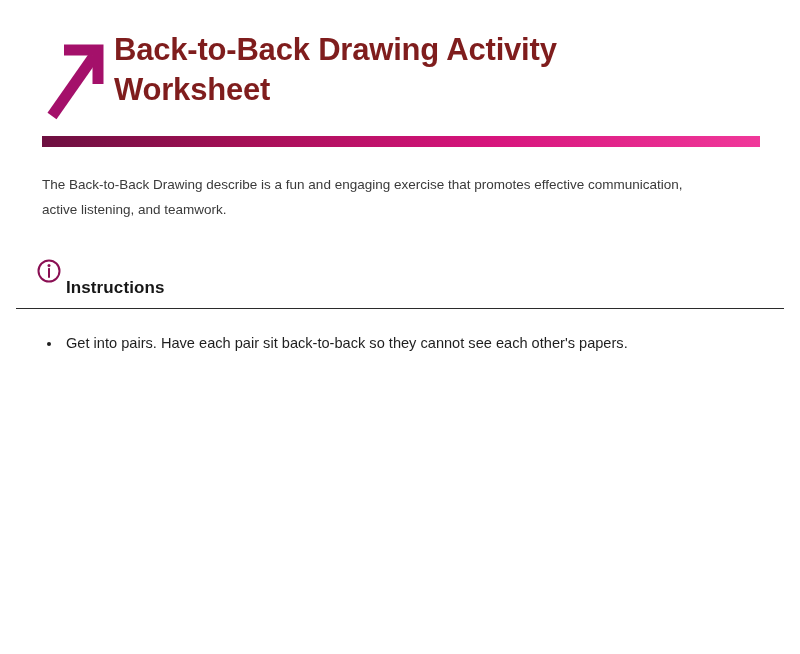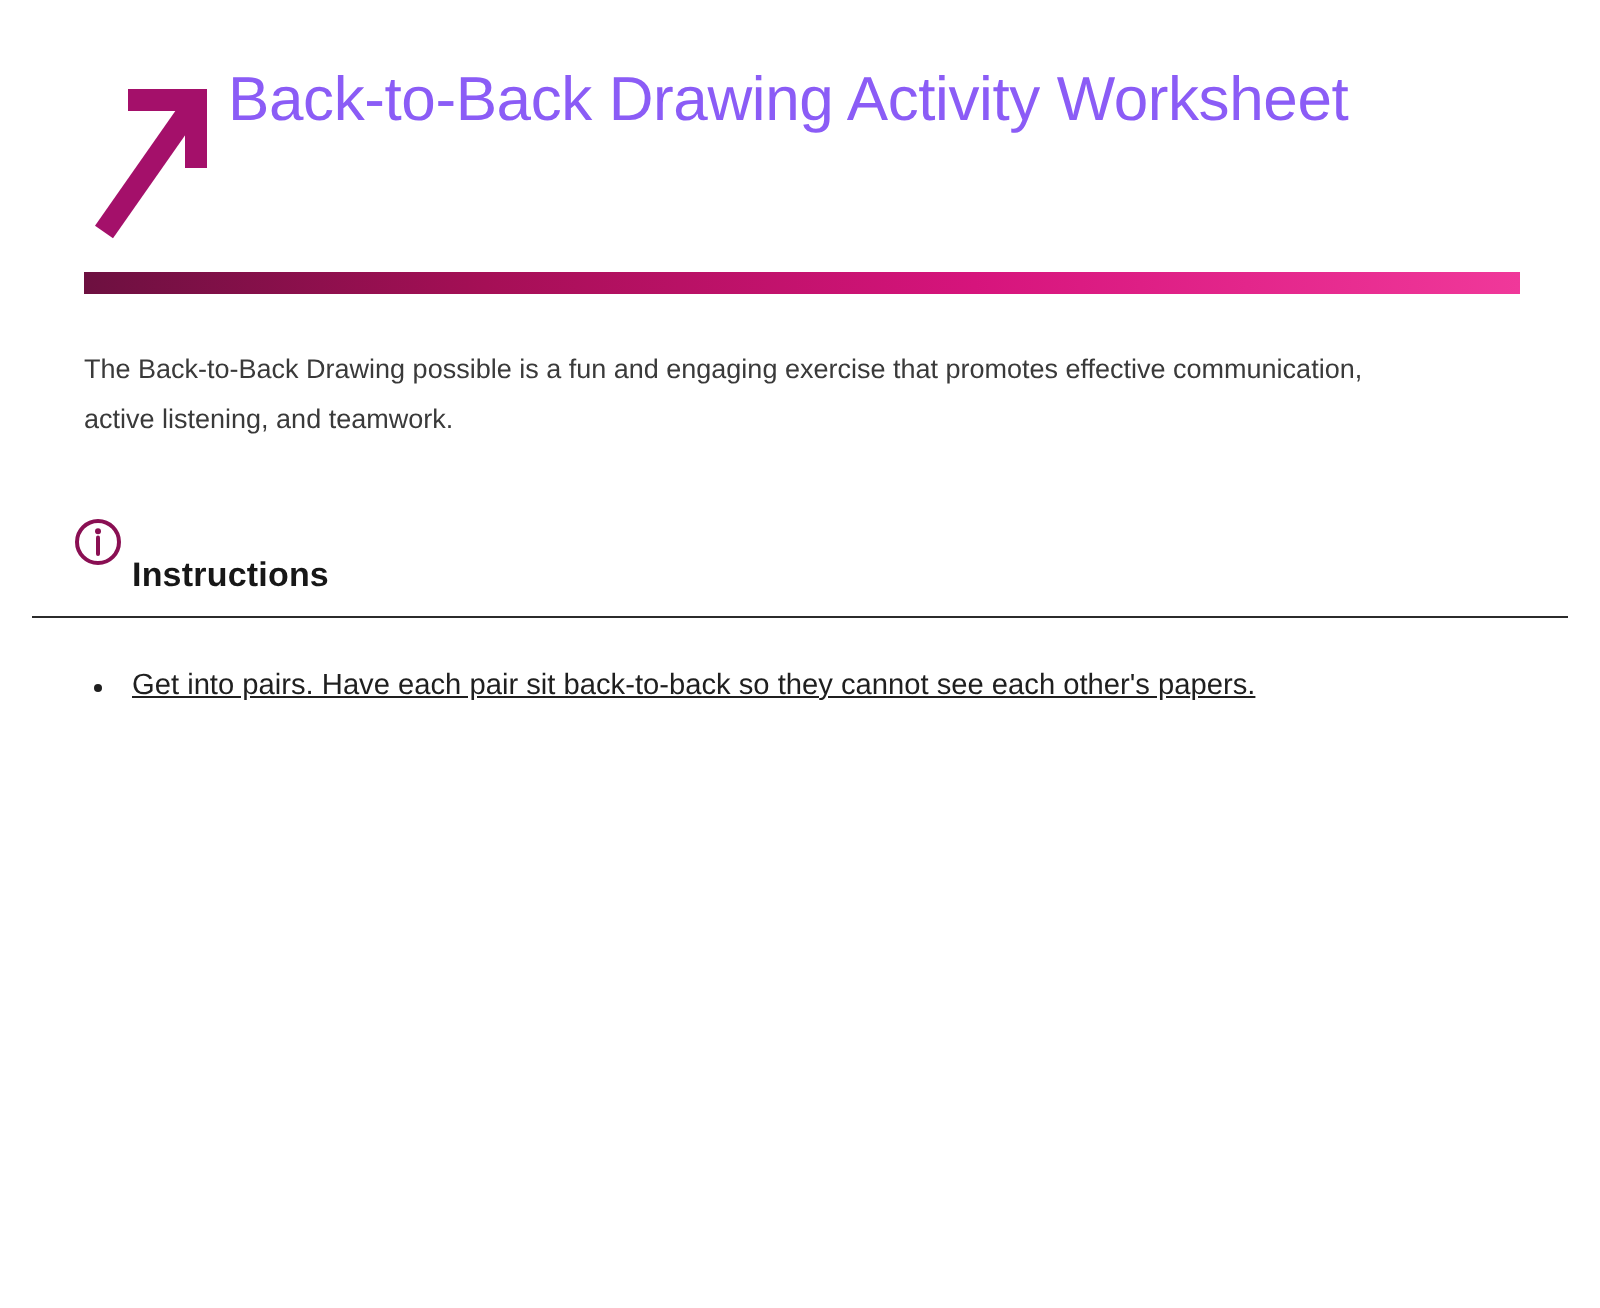--- a/index.html
+++ b/index.html
@@ -39,22 +39,22 @@
   .logo-mark svg {
     display: block;
   }
   .title-block {
     margin-left: 10px;
     padding-top: 2px;
   }
   .doc-title {
     font-size: 31px;
     line-height: 1.28;
-    font-weight: 400;
-    color: #8b5cf6;
+    font-weight: 700;
+    color: #7f1d1d;
     letter-spacing: -0.2px;
     max-width: 600px;
   }
 
   
   .grad-rule {
     margin: 14px 40px 0 42px;
     height: 11px;
     background: linear-gradient(90deg, #6d1040 0%, #a50f56 28%, #d6147c 62%, #f0389a 100%);
   }
@@ -98,21 +98,20 @@
     padding: 0;
     list-style: none;
   }
   .bullets li {
     position: relative;
     padding-left: 22px;
     font-size: 14.6px;
     line-height: 2.05;
     color: #1f1f1f;
     margin-bottom: 4px;
-    text-decoration: underline;
   }
   .bullets li::before {
     content: "";
     position: absolute;
     left: 3px;
     top: 13px;
     width: 4px;
     height: 4px;
     border-radius: 50%;
     background: #1f1f1f;
@@ -130,21 +129,21 @@
         <path d="M22 16 L56 16 L56 50" stroke="#a4106a" stroke-width="11" fill="none" stroke-linejoin="miter"></path>
       </svg>
     </div>
     <div class="title-block">
       <div class="doc-title">Back-to-Back Drawing Activity Worksheet</div>
     </div>
   </div>
 
   <div class="grad-rule"></div>
 
-  <p class="intro">The Back-to-Back Drawing possible is a fun and engaging exercise that promotes effective communication, active listening, and teamwork.</p>
+  <p class="intro">The Back-to-Back Drawing describe is a fun and engaging exercise that promotes effective communication, active listening, and teamwork.</p>
 
   <div class="instructions-head">
     <span class="info-icon">
       <svg width="26" height="26" viewBox="0 0 26 26" xmlns="http://www.w3.org/2000/svg">
         <circle cx="13" cy="13" r="10.5" fill="none" stroke="#8a0f53" stroke-width="2"></circle>
         <circle cx="13" cy="7.6" r="1.5" fill="#8a0f53"></circle>
         <path d="M13 10.8 L13 19" stroke="#8a0f53" stroke-width="2" stroke-linecap="round"></path>
       </svg>
     </span>
     <span class="instructions-title">Instructions</span>

